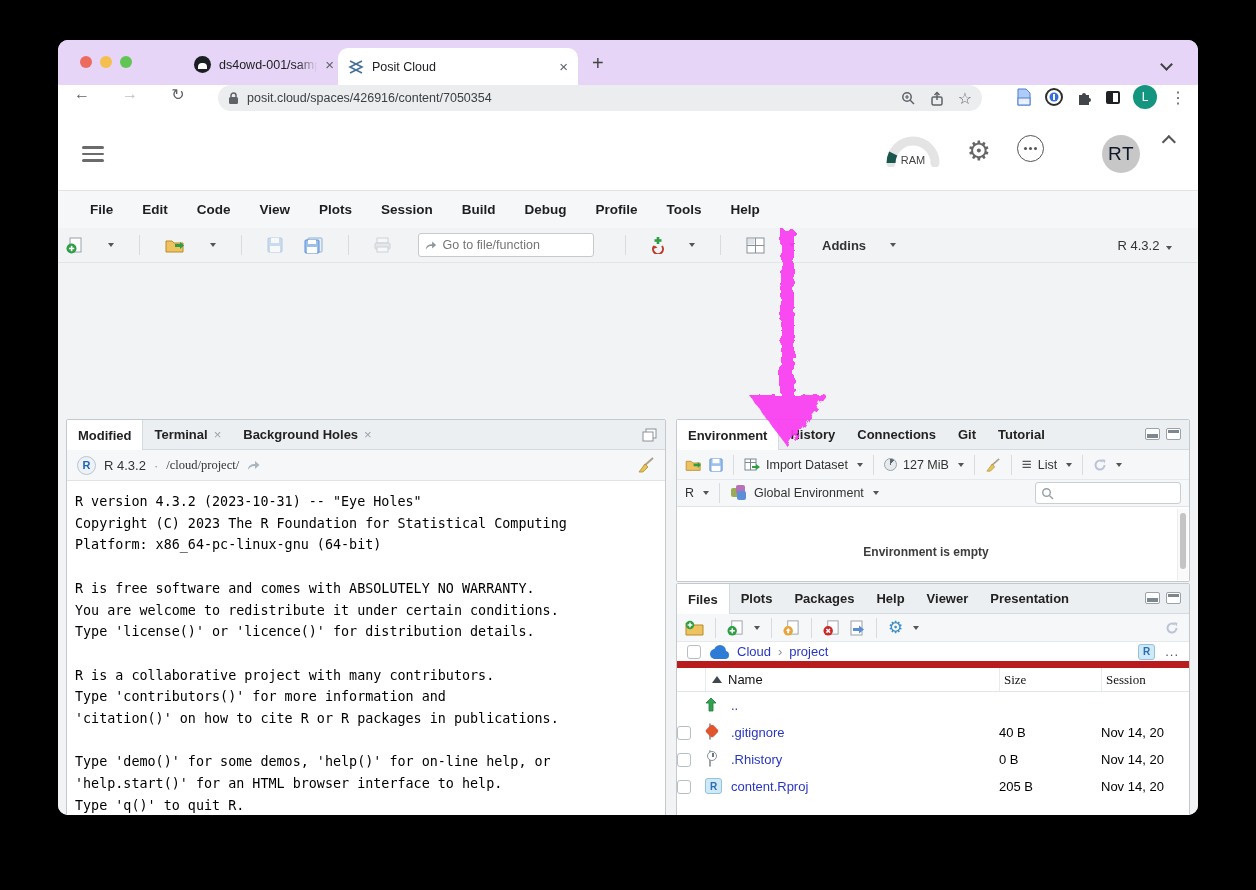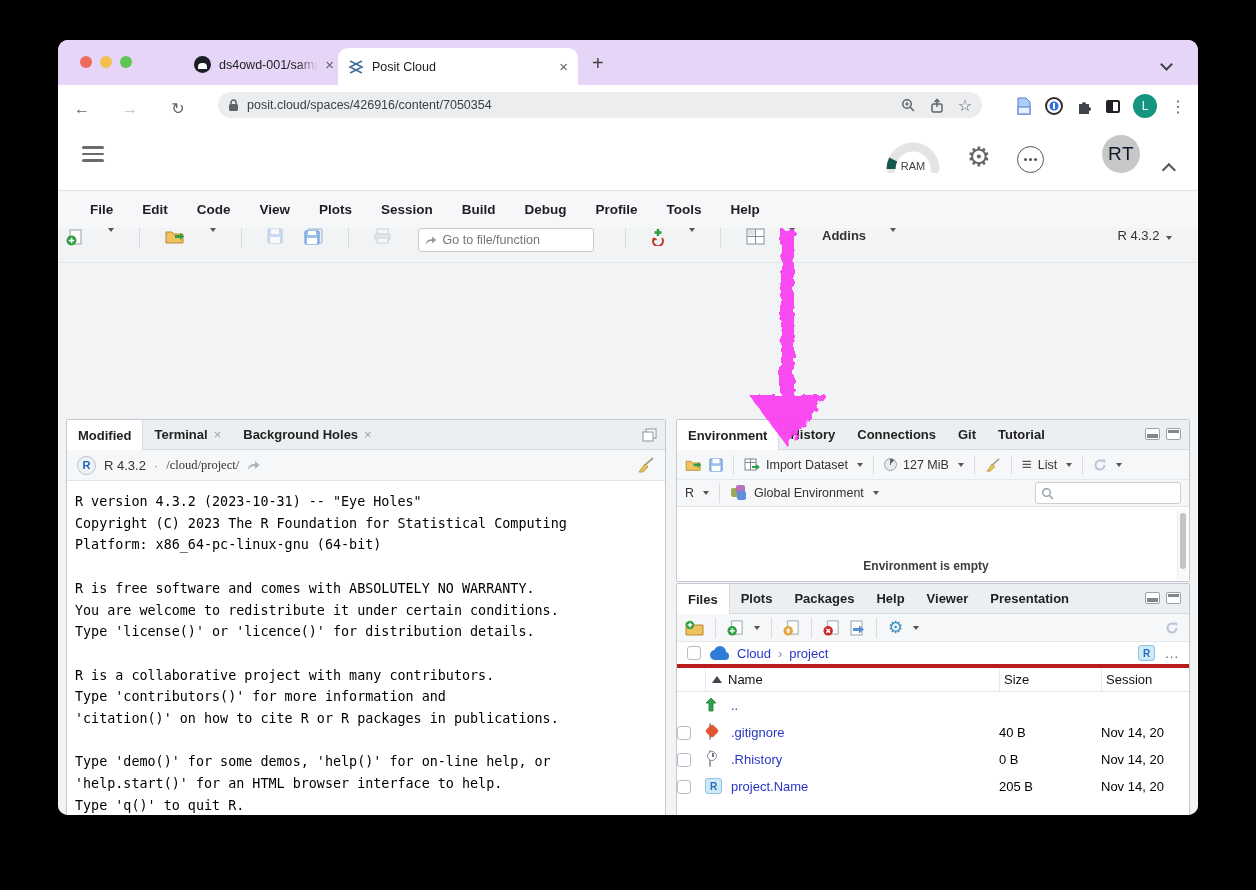--- a/index.html
+++ b/index.html
@@ -20,51 +20,51 @@
   .newtab { margin:0 0 10px 14px; font-size:20px; color:#444; }
   .newtab::before{ content:"+"; }
   .tabsearch { position:absolute; right:26px; top:15px; width:10px; height:10px; }
   .chev-down { width:9px; height:9px; border-left:2px solid #3c4043; border-bottom:2px solid #3c4043; transform:rotate(-45deg); display:inline-block; }
   .chev-up { width:10px; height:10px; border-left:2.5px solid #555; border-top:2.5px solid #555; transform:rotate(45deg) translateY(3px); display:inline-block; }
   .gh-icon { width:17px; height:17px; background:#1b1f23; border-radius:50%; position:relative; flex:none; }
   .gh-icon::after{ content:""; position:absolute; left:4px; top:7px; width:9px; height:6px; background:#fff; border-radius:4px 4px 0 0; }
   .posit-icon { flex:none; }
 
   
-  .btoolbar { height:33px; background:#fff; display:flex; align-items:flex-end; padding:0 12px; gap:24px; }
+  .btoolbar { height:33px; background:#fff; display:flex; align-items:flex-start; padding:0 12px; gap:24px; }
   .nav-ic { font-size:16px; color:#5f6368; width:24px; text-align:center; }
   .ic-back::before{content:"←";} .ic-fwd::before{content:"→"; color:#bdc1c6;} .ic-reload::before{content:"↻";}
   .omnibox { flex:1; height:26px; background:#ecedef; border-radius:13px; display:flex; align-items:center; padding:0 10px; gap:8px; margin:0 4px; }
   .url { font-size:12.5px; color:#3c4043; flex:1; }
   .omni-icons { display:flex; gap:14px; align-items:center; }
   .ext-icons { display:flex; gap:13px; align-items:center; margin-left:6px; }
   .avatar-s { width:24px; height:24px; border-radius:50%; background:#13957f; color:#fff; font-size:12px; display:flex; align-items:center; justify-content:center; }
   .ic-dots::before{ content:"⋮"; font-size:16px; color:#5f6368; }
   .ic-star::before{ content:"☆"; font-size:16px; color:#5f6368; }
   .sidebar-ic { width:14px; height:13px; border:2px solid #202124; border-radius:2px; position:relative; }
   .sidebar-ic::after{ content:""; position:absolute; left:0; top:0; bottom:0; width:5px; background:#202124; }
 
   
   .positbar { height:73px; background:#fff; border-bottom:1px solid #e3e3e3; display:flex; align-items:center; padding:0 24px; position:relative; }
   .hamb { width:22px; display:flex; flex-direction:column; gap:4px; margin-right:30px; }
   .hamb span{ height:2.5px; background:#6b6b6b; border-radius:2px; }
   .crumb { font-size:22px; }
   .crumb .ws { color:#3a6a9e; }
   .crumb .sep { color:#8a8a8a; margin:0 8px; font-weight:300; }
   .crumb .proj { color:#3f3f3f; }
-  .positbar .right { position:absolute; right:22px; display:flex; align-items:flex-end; gap:26px; }
+  .positbar .right { position:absolute; right:22px; display:flex; align-items:flex-start; gap:26px; }
   .gear-dark::before{ content:"⚙"; font-size:27px; color:#666; }
   .more-circle { width:27px; height:27px; border:1.5px solid #555; border-radius:50%; display:flex; align-items:center; justify-content:center; gap:2px; }
   .more-circle i{ width:3px; height:3px; background:#555; border-radius:50%; }
   .avatar-l { width:38px; height:38px; border-radius:50%; background:#c7c7c7; color:#0f172a; font-size:19px; display:flex; align-items:center; justify-content:center; letter-spacing:.5px;margin-left:32px; }
 
   
   .rstudio { position:absolute; top:151px; bottom:0; left:0; right:0; background:#f1f3f5; }
   .rmenu { height:37px; display:flex; align-items:center; gap:29px; padding-left:32px; background:#f6f7f8; font-size:13.5px; font-weight:700; color:#1c1e21; }
-  .rtoolbar { height:35px; display:flex; align-items:flex-start; padding:0 8px; border-bottom:1px solid #e2e5e8; gap:21px; }
+  .rtoolbar { height:35px; display:flex; align-items:center; padding:0 8px; border-bottom:1px solid #e2e5e8; gap:21px; }
   .tb-sep { width:1px; height:20px; background:#d8dcdf; margin:0 4px; }
   .caret { width:0; height:0; border-left:3.5px solid transparent; border-right:3.5px solid transparent; border-top:4px solid #555; display:inline-block; margin-left:3px; }
   .goto { width:176px; height:24px; background:#fff; border:1px solid #c6cacd; border-radius:3px; display:flex; align-items:center; padding:0 6px; gap:6px; margin:0 6px; }
   .goto input{ border:none; outline:none; width:100%; font-size:12.5px; color:#9aa0a6; background:transparent; font-family:"Liberation Sans",sans-serif; }
   .addins { font-size:13px; font-weight:700; color:#333; margin-left:6px; }
   .rver { margin-left:auto; margin-right:18px; font-size:13px; color:#333; }
 
   
   .panel { position:absolute; background:#fff; border:1px solid #c3c9cf; border-radius:2px; overflow:hidden; }
   .p-console { left:8px; top:228px; width:600px; height:537px; }
@@ -81,43 +81,43 @@
   .maxb { width:15px; height:12px; border:1px solid #9aa2aa; border-radius:2px; position:relative; background:#fff; }
   .maxb::after{ content:""; position:absolute; left:1px; right:1px; top:1px; height:3px; background:#7d8790; }
   .psub { height:31px; background:#f5f7f8; border-bottom:1px solid #e0e4e7; display:flex; align-items:center; padding:0 10px; gap:8px; font-size:13px; color:#333; }
   .rlogo { width:19px; height:19px; border-radius:50%; background:#eef2f7; border:1px solid #b9c4d2; color:#1f65b7; font-weight:700; font-size:11px; display:flex; align-items:center; justify-content:center; }
   .console-body { padding:10px 8px; font-family:"DejaVu Sans Mono", monospace; font-size:13.4px; line-height:21.7px; color:#000; white-space:pre-wrap; }
 
   
   .etb { height:30px; display:flex; align-items:center; padding:0 8px; gap:6px; border-bottom:1px solid #e6e9ec; background:#f5f7f8; font-size:12.5px; color:#333; }
   .etb2 { height:27px; display:flex; align-items:center; padding:0 8px; gap:6px; border-bottom:1px solid #e0e4e7; background:#f5f7f8; font-size:12.5px; color:#333; }
   .envbody { position:relative; height:75px; background:#fff; }
-  .envempty { position:absolute; left:0; right:14px; top:52px; text-align:center; font-size:12px; font-weight:700; color:#3d3d3d; }
+  .envempty { position:absolute; left:0; right:14px; top:38px; text-align:center; font-size:12px; font-weight:700; color:#3d3d3d; }
   .scrollbar { position:absolute; right:1px; top:2px; width:11px; height:71px; background:#fafafa; border-left:1px solid #ededed; }
   .scrollbar i{ position:absolute; left:2px; right:2px; top:4px; height:56px; background:#c4c4c4; border-radius:4px; display:block; }
   .searchbox { margin-left:auto; width:146px; height:22px; background:#fff; border:1px solid #c9ced3; border-radius:3px; display:flex; align-items:center; padding:0 5px; }
   .cube { position:relative; width:18px; height:16px; flex:none; }
   .cube i{ position:absolute; width:9px; height:9px; border-radius:2px; display:block; }
   .cube .c1{ left:1px; top:3px; background:#9cab57; }
   .cube .c2{ left:6px; top:0; background:#b671b8; }
   .cube .c3{ left:7px; top:6px; background:#5b8fd8; }
   .listic::before{ content:"≡"; font-size:17px; color:#555; }
 
   
   .ftb { height:28px; display:flex; align-items:center; padding:0 8px; gap:7px; border-bottom:1px solid #e6e9ec; background:#f5f7f8; position:relative; }
-  .crumbrow { height:26px; display:flex; align-items:center; gap:7px; padding:0 10px; border-bottom:4px solid #b91c1c; font-size:13px; }
+  .crumbrow { height:26px; display:flex; align-items:center; gap:7px; padding:0 10px; border-bottom:7px solid #b91c1c; font-size:13px; }
   .crumbrow a { color:#2936c4; text-decoration:none; }
   .crumbrow .gt { color:#8a9199; }
   .crumbrow .right{ margin-left:auto; display:flex; align-items:center; gap:10px; }
   .dots3 { color:#555; font-size:13px; letter-spacing:1px; }
   .checkbox { width:14px; height:14px; border:1.5px solid #b7bec6; border-radius:3px; background:#fff; flex:none; }
   .ftable { font-size:13px; }
   .frow { display:grid; grid-template-columns:28px 26px 1fr 102px 88px; align-items:center; height:27px; padding-left:0; }
   .frow.head { border-bottom:1px solid #e3e6e9; color:#111; height:24px; }
-  .frow.head .hcell { border-left:1px solid #e8ebee; height:100%; display:flex; align-items:center; padding-left:4px; }
+  .frow.head .hcell { border-left:1px solid #e8ebee; height:100%; display:flex; align-items:center; padding-left:4px;font-family:Liberation Serif, serif; }
   .frow.head .namecell { grid-column:2 / 4; display:flex; align-items:center; gap:6px; border-left:1px solid #e8ebee; height:100%; padding-left:6px; }
   .sortup { width:0; height:0; border-left:5px solid transparent; border-right:5px solid transparent; border-bottom:7px solid #3f4850; }
   .frow a { color:#2936c4; text-decoration:none; }
   .fic { width:17px; height:17px; position:relative; }
   .rproj-ic { width:17px; height:16px; background:#cfe9f7; border:1px solid #8fc3de; border-radius:3px; color:#2a6db8; font-size:10px; font-weight:700; display:flex; align-items:center; justify-content:center; }
   .page { width:13px; height:16px; background:#fff; border:1px solid #9aa2aa; border-radius:1px; position:relative; }
   .git-d { position:absolute; left:-3px; top:2px; width:10px; height:10px; background:#e0552d; transform:rotate(45deg); border-radius:2px; }
   .clock { position:absolute; left:-3px; top:0; width:10px; height:10px; border:1px solid #8a9199; border-radius:50%; background:#fff; }
   .clock::after{ content:""; position:absolute; left:4px; top:1px; width:1.5px; height:4px; background:#6b7680; }
 
@@ -548,21 +548,21 @@
           <span class="fic"><span class="page" style="margin-left:4px;"><span class="clock"></span></span></span>
           <a href="#">.Rhistory</a>
           <span>0 B</span>
           <span>Nov 14, 20</span>
         </div>
         <div class="frow">
           <span class="checkbox"></span>
           <span class="fic">
               <span class="rproj-ic">R</span>
             </span>
-          <a href="#">project.Name</a>
+          <a href="#">content.Rproj</a>
           <span>205 B</span>
           <span>Nov 14, 20</span>
         </div>
       </div>
     </div>
   </div>
 
   <svg class="arrow-svg" width="1140" height="775" viewBox="0 0 1140 775">
     <defs>
       <filter id="rough" x="-30%" y="-30%" width="160%" height="160%">

